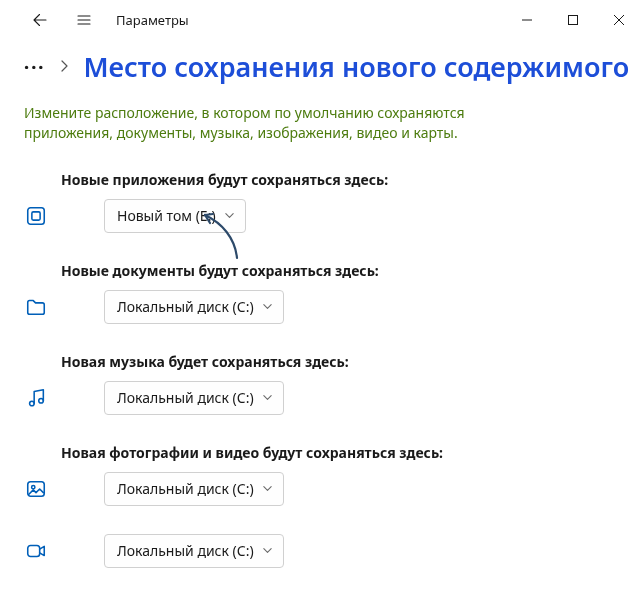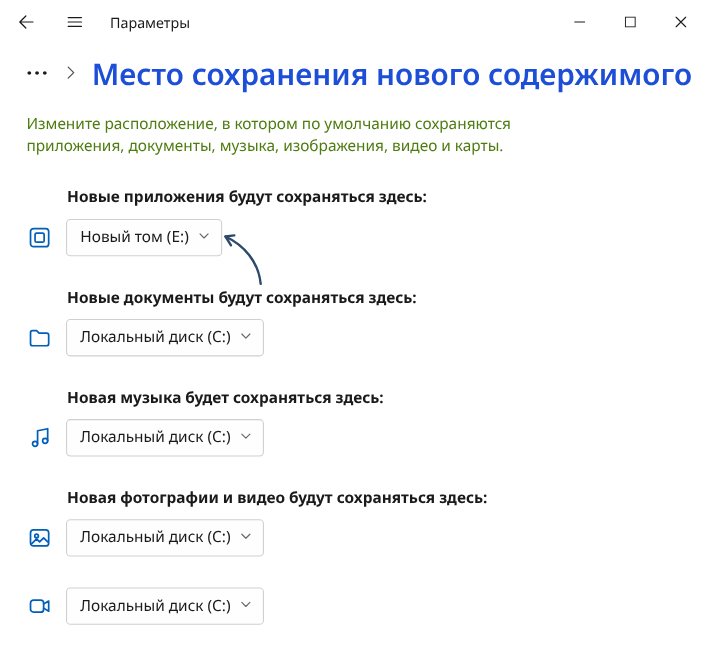--- a/index.html
+++ b/index.html
@@ -10,21 +10,21 @@
     width: 642px;
     height: 595px;
     overflow: hidden;
     position: relative;
   }
   .titlebar {
     height: 40px;
     display: flex;
     align-items: center;
     justify-content: space-between;
-    padding-left: 8px;
+    padding-left: 24px;
   }
   .titlebar-left {
     display: flex;
     align-items: center;
     gap: 12px;
   }
   .titlebar-btn {
     width: 32px;
     height: 32px;
     display: inline-flex;
@@ -112,20 +112,21 @@
     border: 1px solid #d0d0d0;
     border-radius: 4px;
     background: #fefefe;
     height: 34px;
     padding: 0 10px 0 12px;
     gap: 8px;
     font-size: 14px;
     color: #1a1a1a;
     min-width: 140px;
     justify-content: space-between;
+    margin-left: 44px;
   }
   .chev-down {
     color: #6a6a6a;
   }
   .arrow-annot {
     position: absolute;
     left: 197px;
     top: 203px;
     pointer-events: none;
   }

